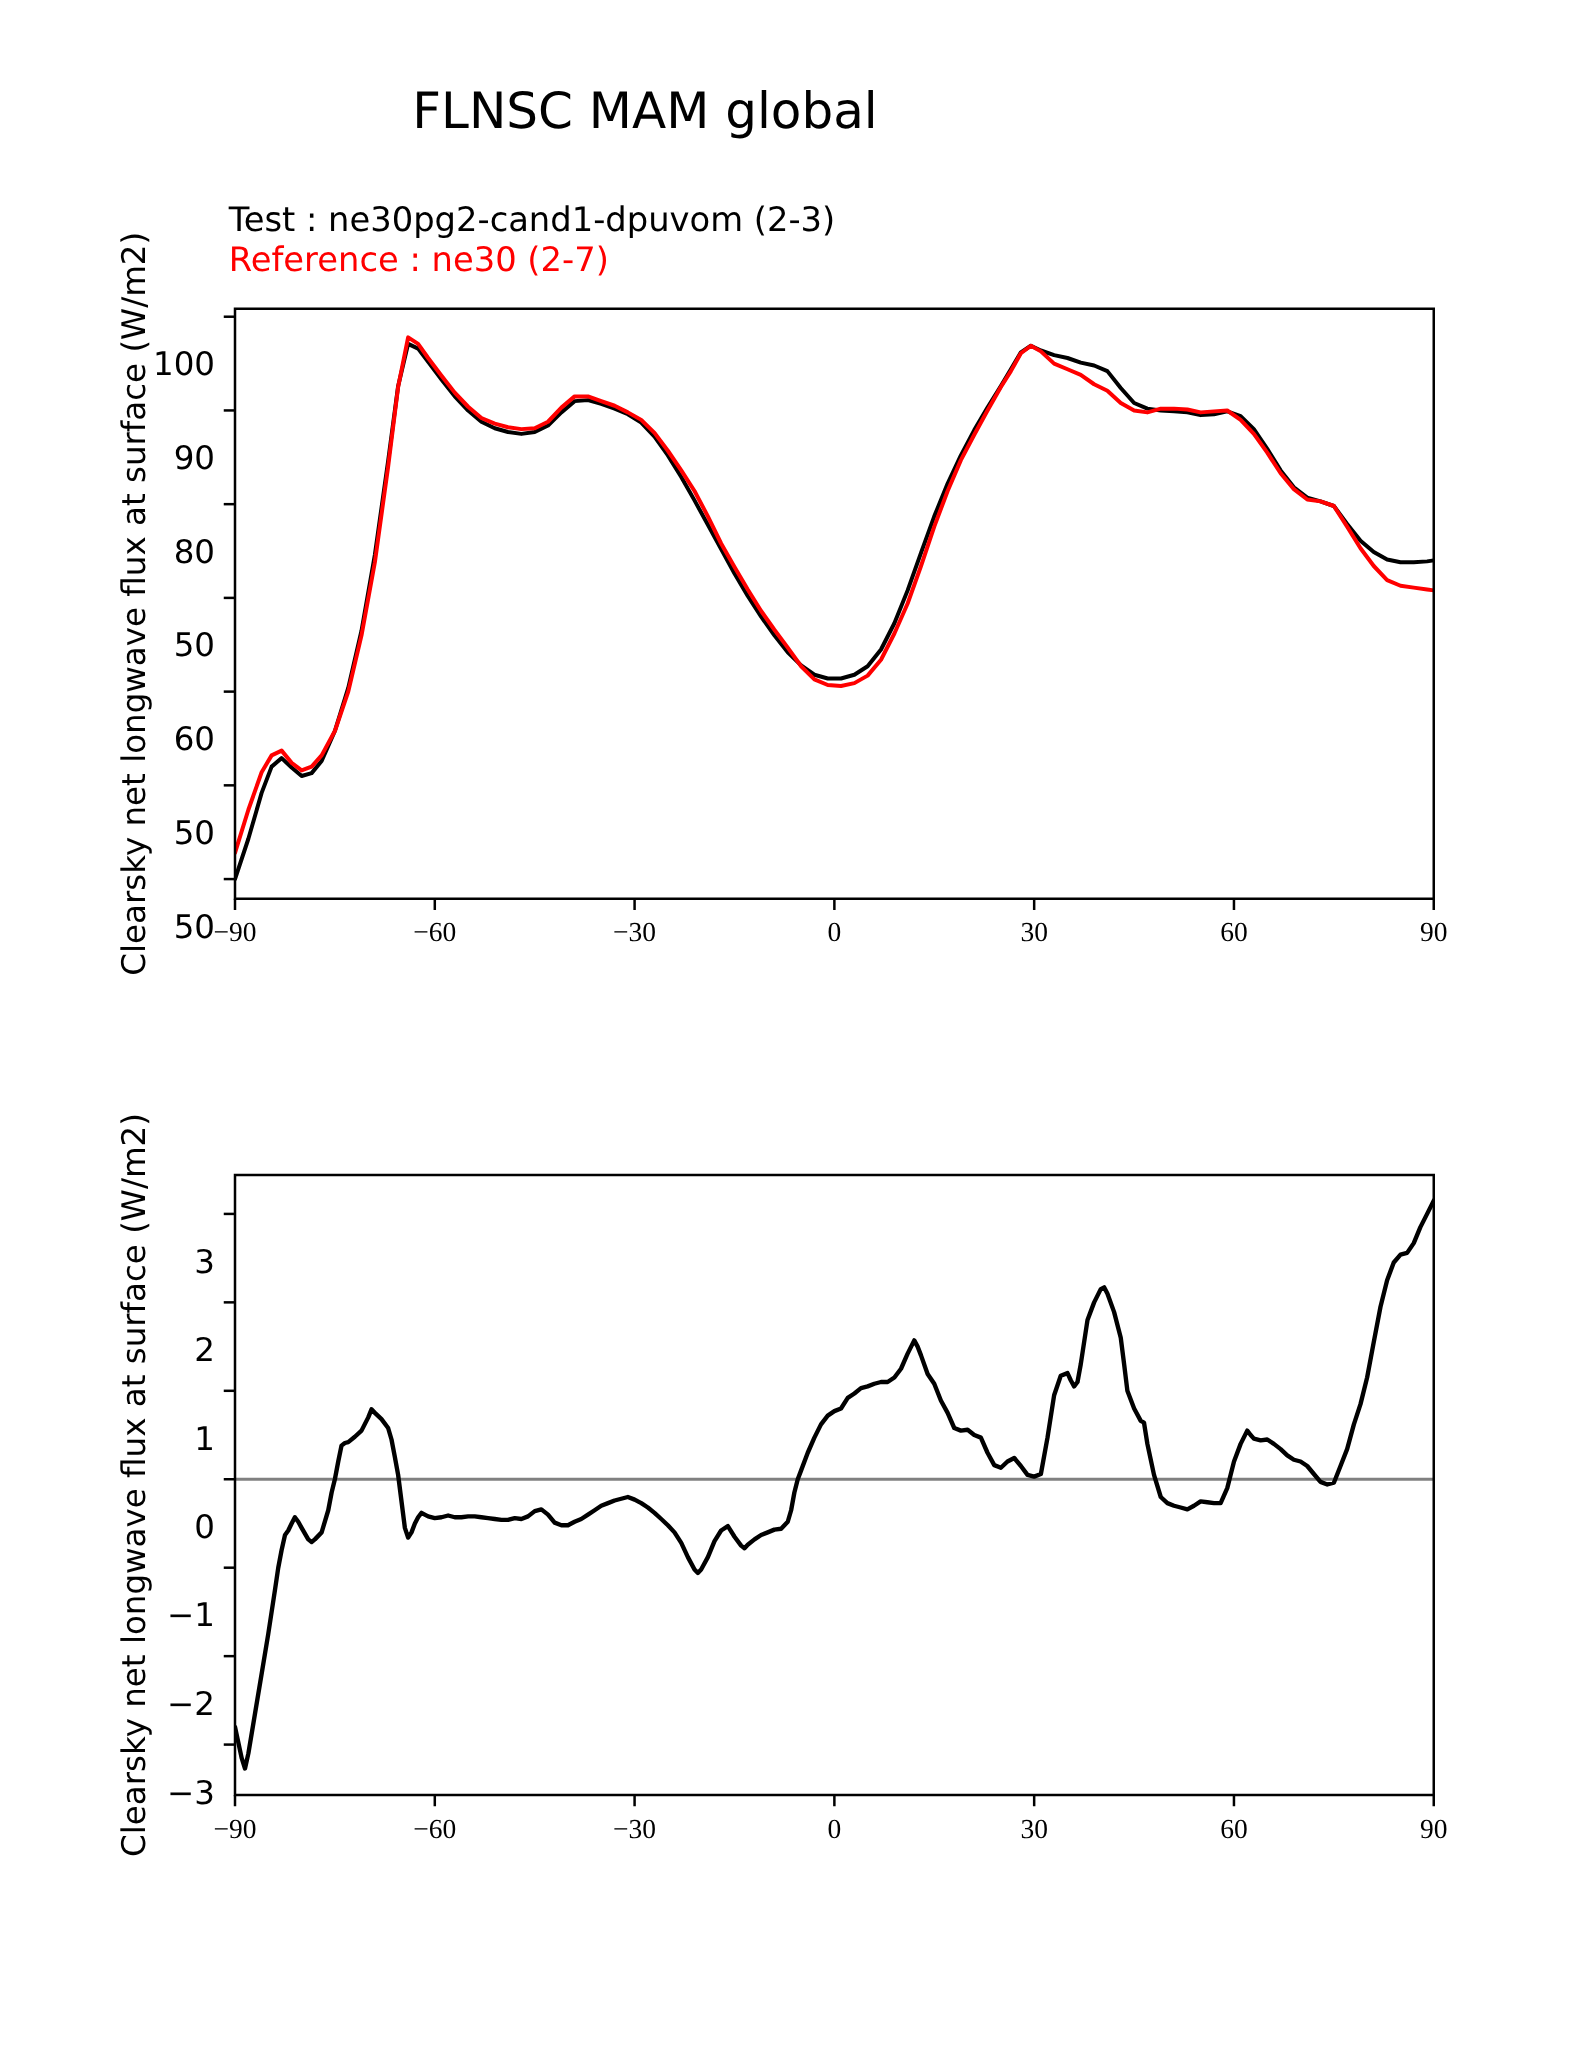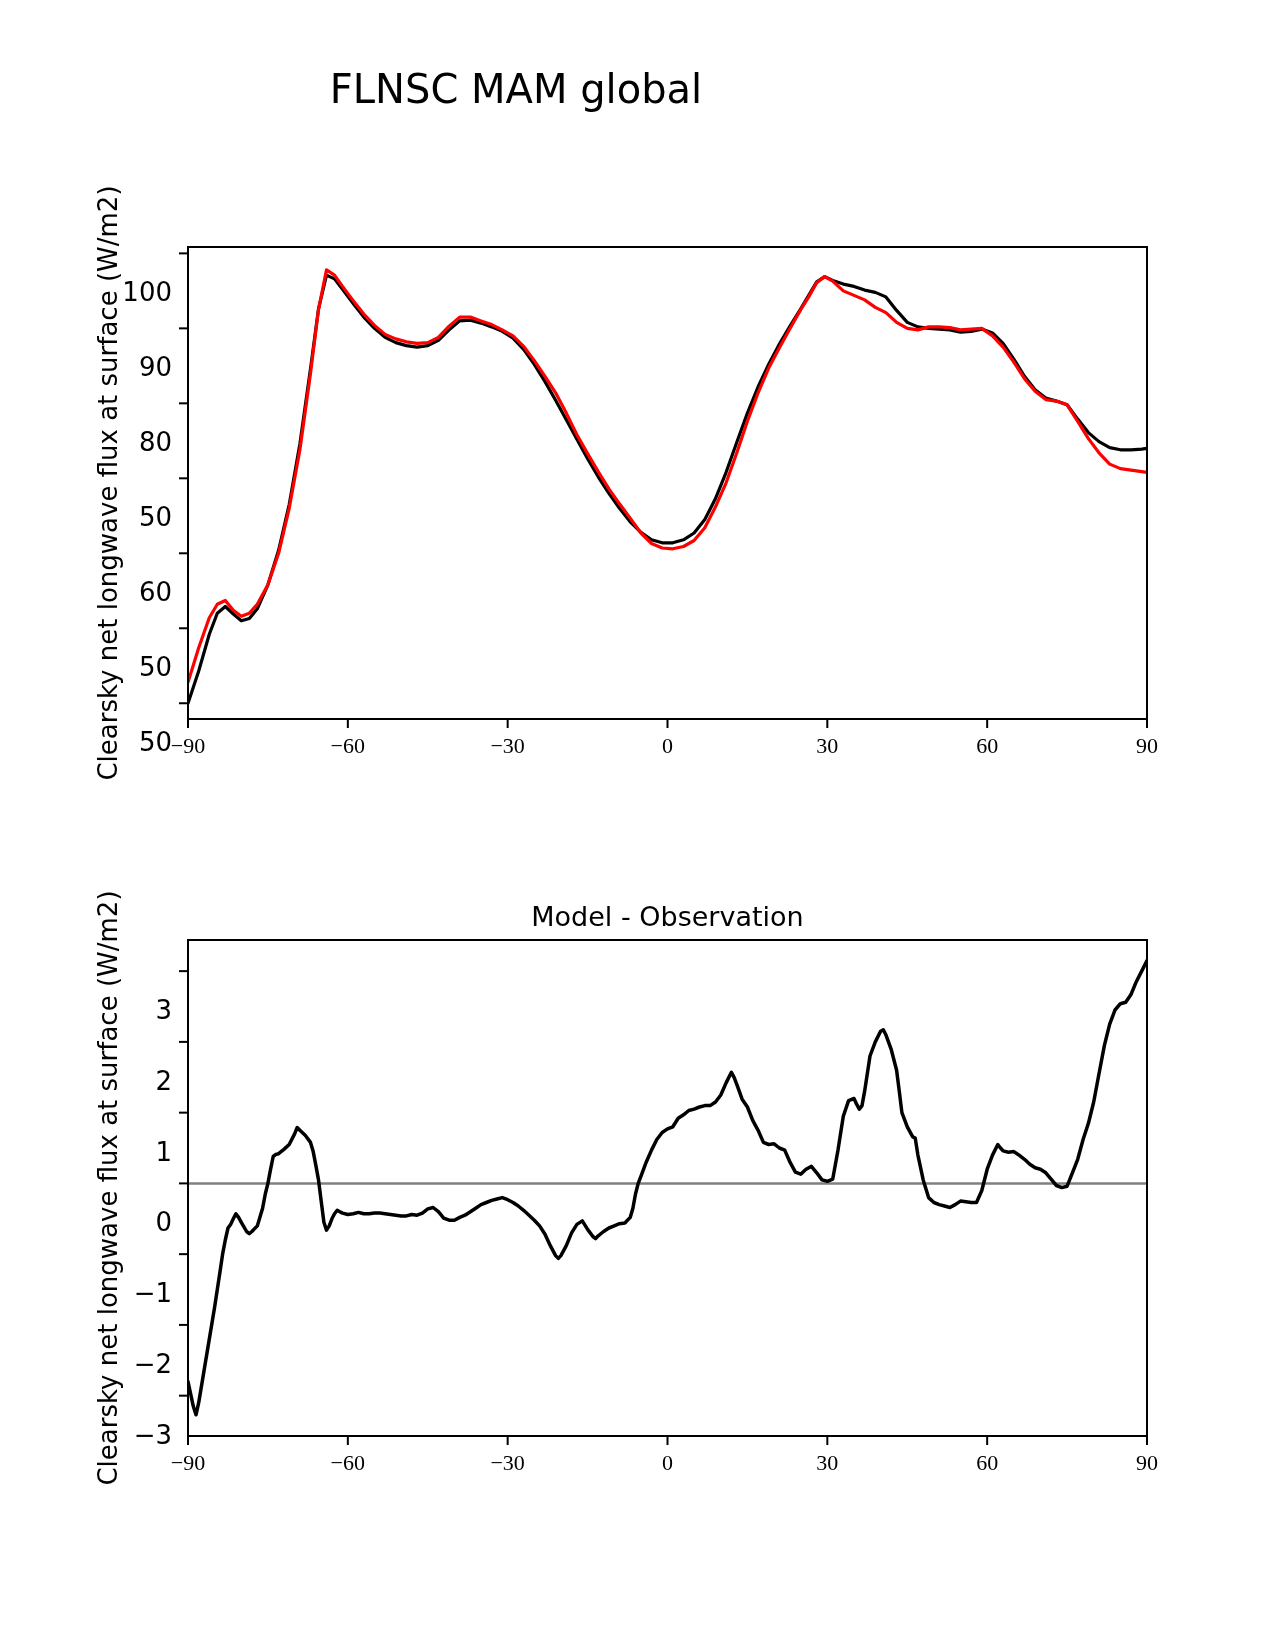--- a/index.html
+++ b/index.html
@@ -73,24 +73,25 @@
       <line x1="179" y1="1041.888730385164" x2="188" y2="1041.888730385164" stroke="#000000" stroke-width="2"></line>
       <line x1="179" y1="1112.644793152639" x2="188" y2="1112.644793152639" stroke="#000000" stroke-width="2"></line>
       <line x1="179" y1="1183.400855920114" x2="188" y2="1183.400855920114" stroke="#000000" stroke-width="2"></line>
       <line x1="179" y1="1254.156918687589" x2="188" y2="1254.156918687589" stroke="#000000" stroke-width="2"></line>
       <line x1="179" y1="1324.9129814550643" x2="188" y2="1324.9129814550643" stroke="#000000" stroke-width="2"></line>
       <line x1="179" y1="1395.6690442225392" x2="188" y2="1395.6690442225392" stroke="#000000" stroke-width="2"></line>
     </svg>
 
   <div class="fig-title">FLNSC MAM global</div>
 
+  <div class="legend-line legend-test" style="color: rgb(0, 0, 0);">Test : ne30pg2-cand1-dpuvom (2-3)</div>
+  <div class="legend-line legend-ref" style="color: rgb(255, 0, 0);">Reference : ne30 (2-7)</div>
 
   <div class="ylabel ylabel-top">Clearsky net longwave flux at surface (W/m2)</div>
 
-  <div class="sub-title">Model - Observation</div>
   <div class="ylabel ylabel-bottom">Clearsky net longwave flux at surface (W/m2)</div>
 <div class="xtick" style="left: 188px; top: 733px;">−90</div>
     <div class="xtick" style="left: 347.833px; top: 733px;">−60</div>
     <div class="xtick" style="left: 507.667px; top: 733px;">−30</div>
     <div class="xtick" style="left: 667.5px; top: 733px;">0</div>
     <div class="xtick" style="left: 827.333px; top: 733px;">30</div>
     <div class="xtick" style="left: 987.167px; top: 733px;">60</div>
     <div class="xtick" style="left: 1147px; top: 733px;">90</div>
     <div class="ytick" style="left: 88px; top: 687.254px;">50</div>
     <div class="ytick" style="left: 88px; top: 612.274px;">50</div>

